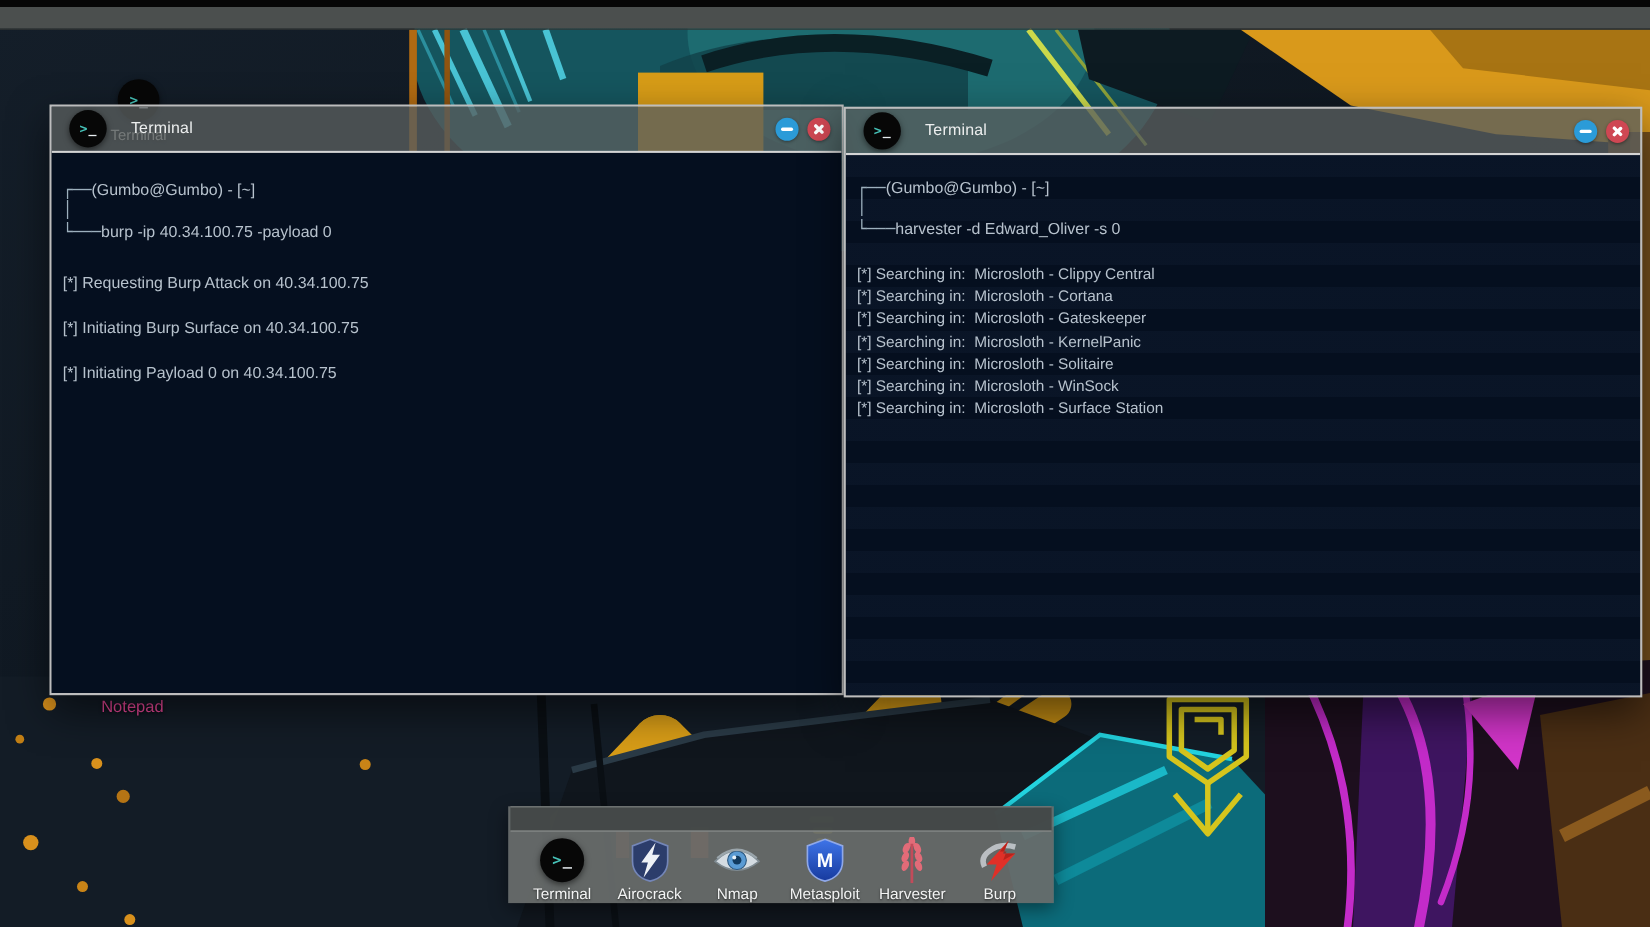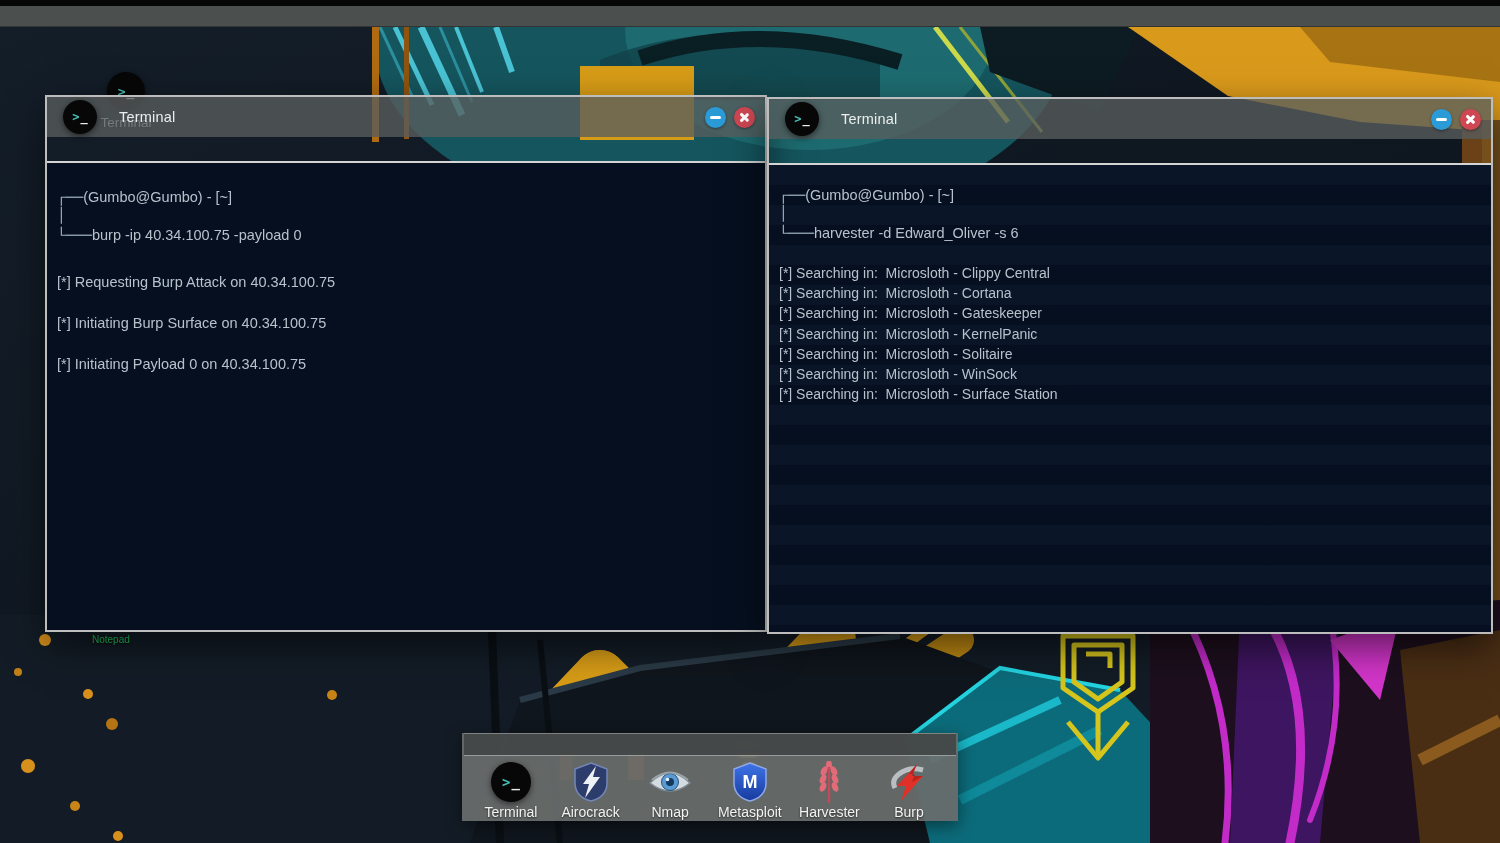--- a/index.html
+++ b/index.html
@@ -27,21 +27,21 @@
     font-family:"DejaVu Sans Mono",monospace;font-weight:bold;font-size:13px;line-height:1;
   }
   .term-circle .gt{color:#46c2b8;}
   .term-circle .us{color:#e8eef2;margin-left:1px;}
   .desktop-icon .dlabel{
     margin-top:5px;color:#d6dada;font-size:13.5px;
     text-shadow:0 1px 3px rgba(0,0,0,.9);
   }
   .notepad-label{
     position:absolute;left:92px;top:634px;z-index:1;
-    color:#22c55e;font-size:10px;text-shadow:0 1px 3px rgba(0,0,0,.85);
+    color:#ec4899;font-size:15px;text-shadow:0 1px 3px rgba(0,0,0,.85);
   }
   
   .window{
     position:absolute;z-index:2;border:2px solid #bdbdbd;box-sizing:border-box;
     box-shadow:0 14px 36px rgba(0,0,0,.55);
   }
   .window.left{left:45px;top:95px;width:722px;height:537px;}
   .window.right{left:767px;top:97px;width:726px;height:537px;}
   .titlebar{
     height:40px;background:rgba(89,94,93,.78);
@@ -57,21 +57,21 @@
   .x-icon{position:relative;width:11px;height:11px;}
   .x-icon::before,.x-icon::after{
     content:"";position:absolute;left:4.2px;top:0;width:2.6px;height:11px;background:#fff;border-radius:1.2px;
   }
   .x-icon::before{transform:rotate(45deg);}
   .x-icon::after{transform:rotate(-45deg);}
   .term-body{
     position:absolute;top:40px;left:0;right:0;bottom:0;
     background:#050f1f;border-top:2px solid #d4d4d4;
     color:#b7c2cd;font-size:14.5px;
-    padding:24px 14px 0 10px;box-sizing:border-box;overflow:hidden;margin-top:24px;
+    padding:24px 14px 0 10px;box-sizing:border-box;overflow:hidden;
   }
   .window.right .term-body{
     padding-top:20px;
     background-image:repeating-linear-gradient(180deg,
       rgba(90,120,170,.055) 0 20px, rgba(0,0,0,0) 20px 40px);
   }
   .term-line{white-space:pre;line-height:20px;}
   .tree{font-family:"DejaVu Sans Mono",monospace;color:#9db0bd;white-space:pre;}
   .tree-mid{line-height:16px;}
   .cmd-row{margin-top:2px;}
@@ -250,21 +250,21 @@
           <div class="min-bar"></div>
         </div>
       <div class="ctl close">
           <div class="x-icon"></div>
         </div>
     </div>
   </div>
   <div class="term-body">
     <div class="term-line"><span class="tree">┌──</span><span>(Gumbo@Gumbo) - [~]</span></div>
     <div class="term-line tree tree-mid">│</div>
-    <div class="term-line cmd-row"><span class="tree">└───</span><span>harvester -d Edward_Oliver -s 6</span></div>
+    <div class="term-line cmd-row"><span class="tree">└───</span><span>harvester -d Edward_Oliver -s 0</span></div>
     <div class="search-list">
       <div class="term-line">[*] Searching in:  Microsloth - Clippy Central</div>
       <div class="term-line">[*] Searching in:  Microsloth - Cortana</div>
       <div class="term-line">[*] Searching in:  Microsloth - Gateskeeper</div>
       <div class="term-line">[*] Searching in:  Microsloth - KernelPanic</div>
       <div class="term-line">[*] Searching in:  Microsloth - Solitaire</div>
       <div class="term-line">[*] Searching in:  Microsloth - WinSock</div>
       <div class="term-line">[*] Searching in:  Microsloth - Surface Station</div>
     </div>
   </div>

